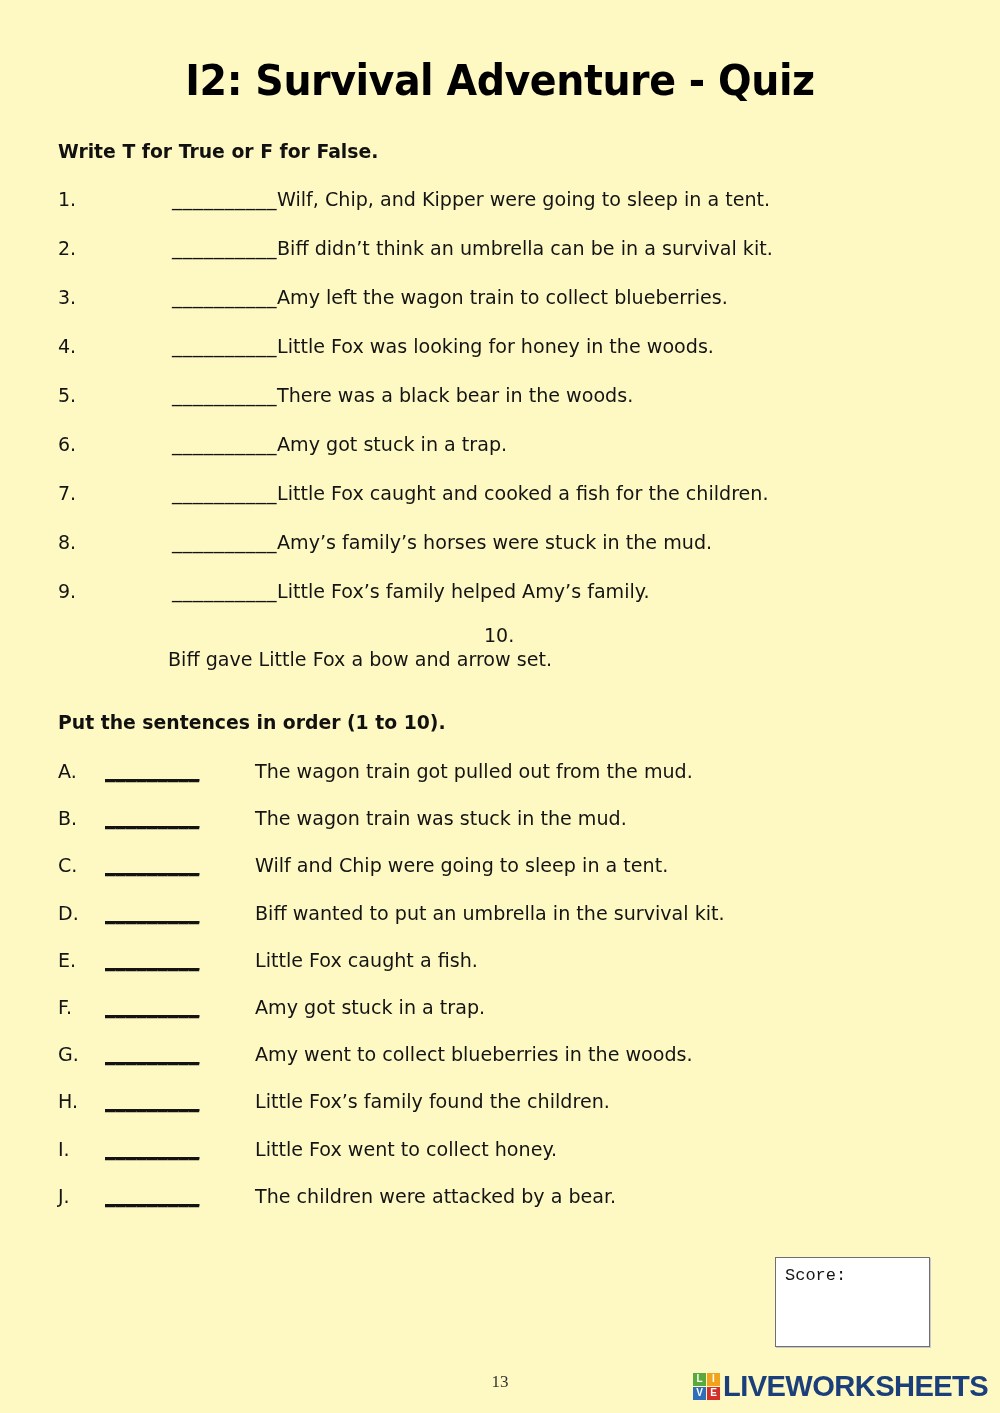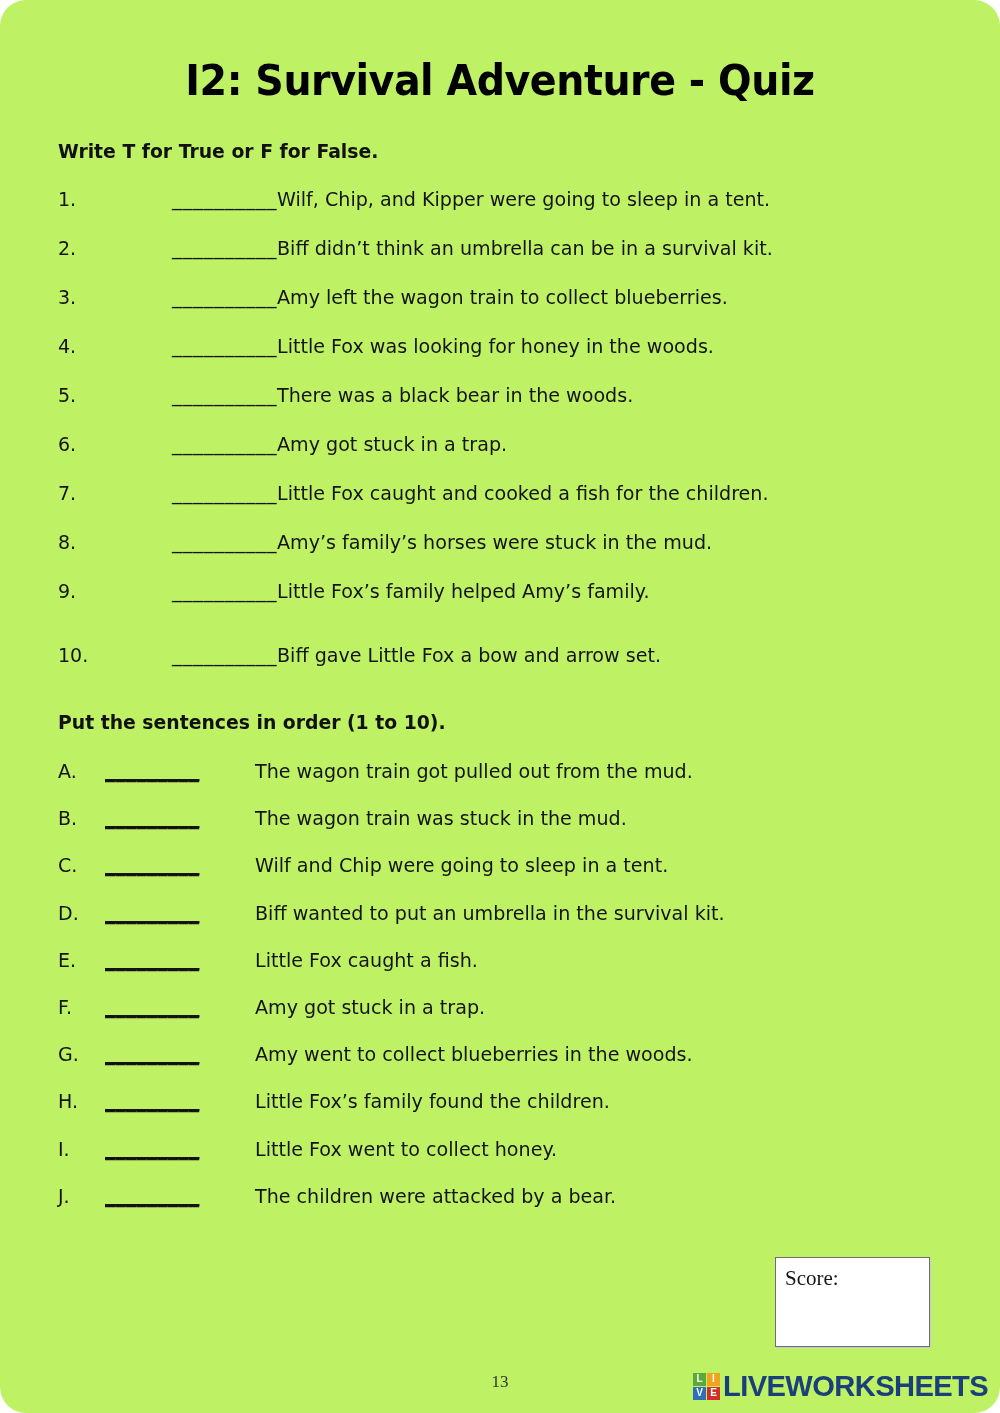--- a/index.html
+++ b/index.html
@@ -12,22 +12,21 @@
     height: 1413px;
     position: relative;
     font-family: "Liberation Sans", sans-serif;
     color: #111111;
     overflow: hidden;
   }
 
   .page {
     position: absolute;
     inset: 0;
-    background: #bef264;
-    border-radius: 26px;
+    background: #fef9c3;
   }
 
   
   .title {
     position: absolute;
     top: 58px;
     left: 0;
     width: 1000px;
     text-align: center;
     font-family: "DejaVu Sans", sans-serif;
@@ -109,22 +108,22 @@
     height: 90px;
     border: 1px solid #6f6f73;
     box-shadow: 1px 1px 0 #c9c9cc;
     background: #ffffff;
     box-sizing: border-box;
   }
   .score-label {
     position: absolute;
     left: 9px;
     top: 8px;
-    font-family: Liberation Serif, serif;
-    font-size: 21px;
+    font-family: Liberation Mono, monospace;
+    font-size: 17px;
     color: #151515;
   }
 
   
   .page-number {
     position: absolute;
     top: 1372px;
     left: 0;
     width: 1000px;
     text-align: center;
@@ -218,21 +217,21 @@
       <div class="q-row sec1" style="top: 525px;">
         <span class="q-label">8.</span>
         <span class="q-blank">__________</span>
         <span class="q-text">Amy’s family’s horses were stuck in the mud.</span>
       </div>
       <div class="q-row sec1" style="top: 574px;">
         <span class="q-label">9.</span>
         <span class="q-blank">__________</span>
         <span class="q-text">Little Fox’s family helped Amy’s family.</span>
       </div>
-      <div class="q-row sec1" style="top: 638px;">
+      <div class="q-row sec1" style="top: 623px; flex-direction: column;">
         <span class="q-label">10.</span>
         <span class="q-blank">__________</span>
         <span class="q-text">Biff gave Little Fox a bow and arrow set.</span>
       </div>
     </div>
 
   <div class="section-heading" id="heading-order">Put the sentences in order  (1 to 10).</div>
 
   <div id="order-list">
       <div class="q-row sec2" style="top: 754px;">

